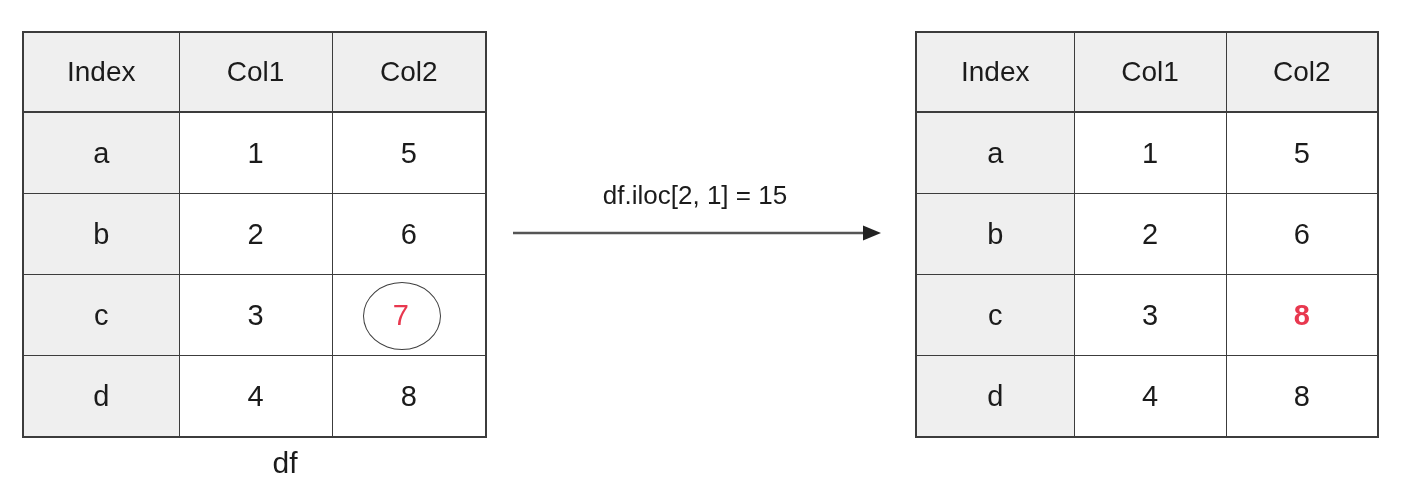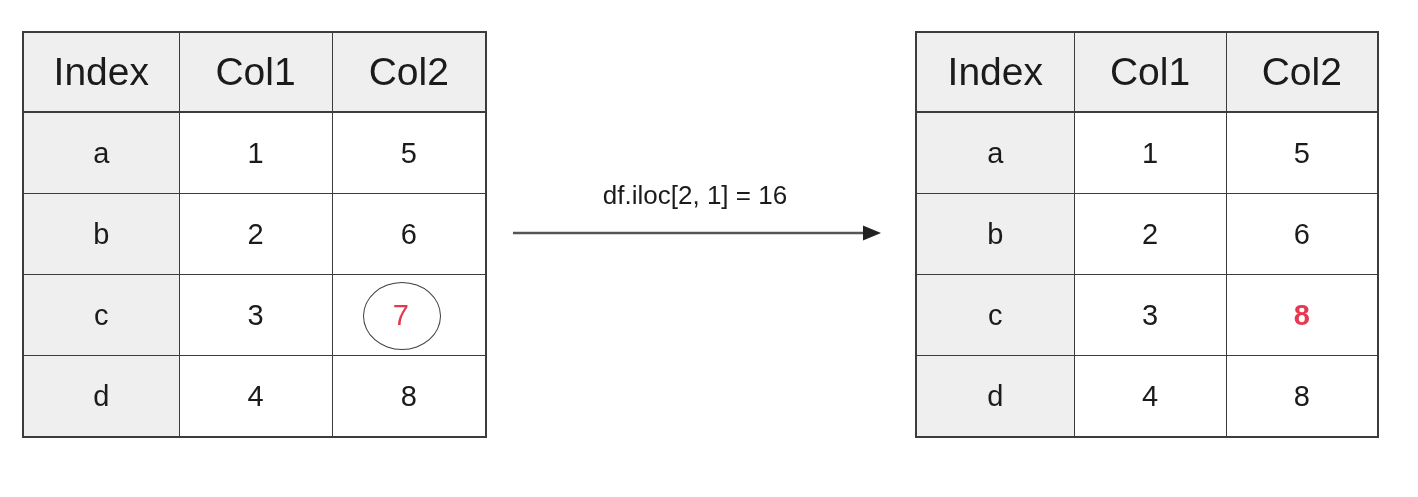--- a/index.html
+++ b/index.html
@@ -36,21 +36,21 @@
     vertical-align: middle;
     font-weight: 400;
     font-size: 29px;
     color: #1b1b1b;
     padding: 0;
     background: #ffffff;
   }
   .df-table thead th {
     background: #efefef;
     height: 78px;
-    font-size: 39px;
+    font-size: 28px;
     border-bottom-width: 2px;
     border-bottom-color: #3c3c3c;
   }
   .df-table tbody td {
     height: 80px;
   }
   .df-table tbody td.index-cell {
     background: #efefef;
   }
 
@@ -181,23 +181,24 @@
         </td>
       </tr>
       <tr>
         <td class="index-cell">d</td>
         <td>4</td>
         <td>8</td>
       </tr>
     </tbody>
   </table>
 
+  <div class="caption" id="caption-df">df</div>
 
   <div id="transform-group">
-    <div id="transform-label">df.iloc[2, 1] = 16</div>
+    <div id="transform-label">df.iloc[2, 1] = 15</div>
     <svg id="transform-arrow" width="368" height="22" viewBox="0 0 368 22">
       <line x1="0" y1="11" x2="352" y2="11" stroke="#555555" stroke-width="2.6"></line>
       <polygon points="350,3.5 368,11 350,18.5" fill="#222222"></polygon>
     </svg>
   </div>
 
   <table class="df-table" id="table-right">
     <colgroup>
       <col class="c-index">
         <col class="c-col1">

